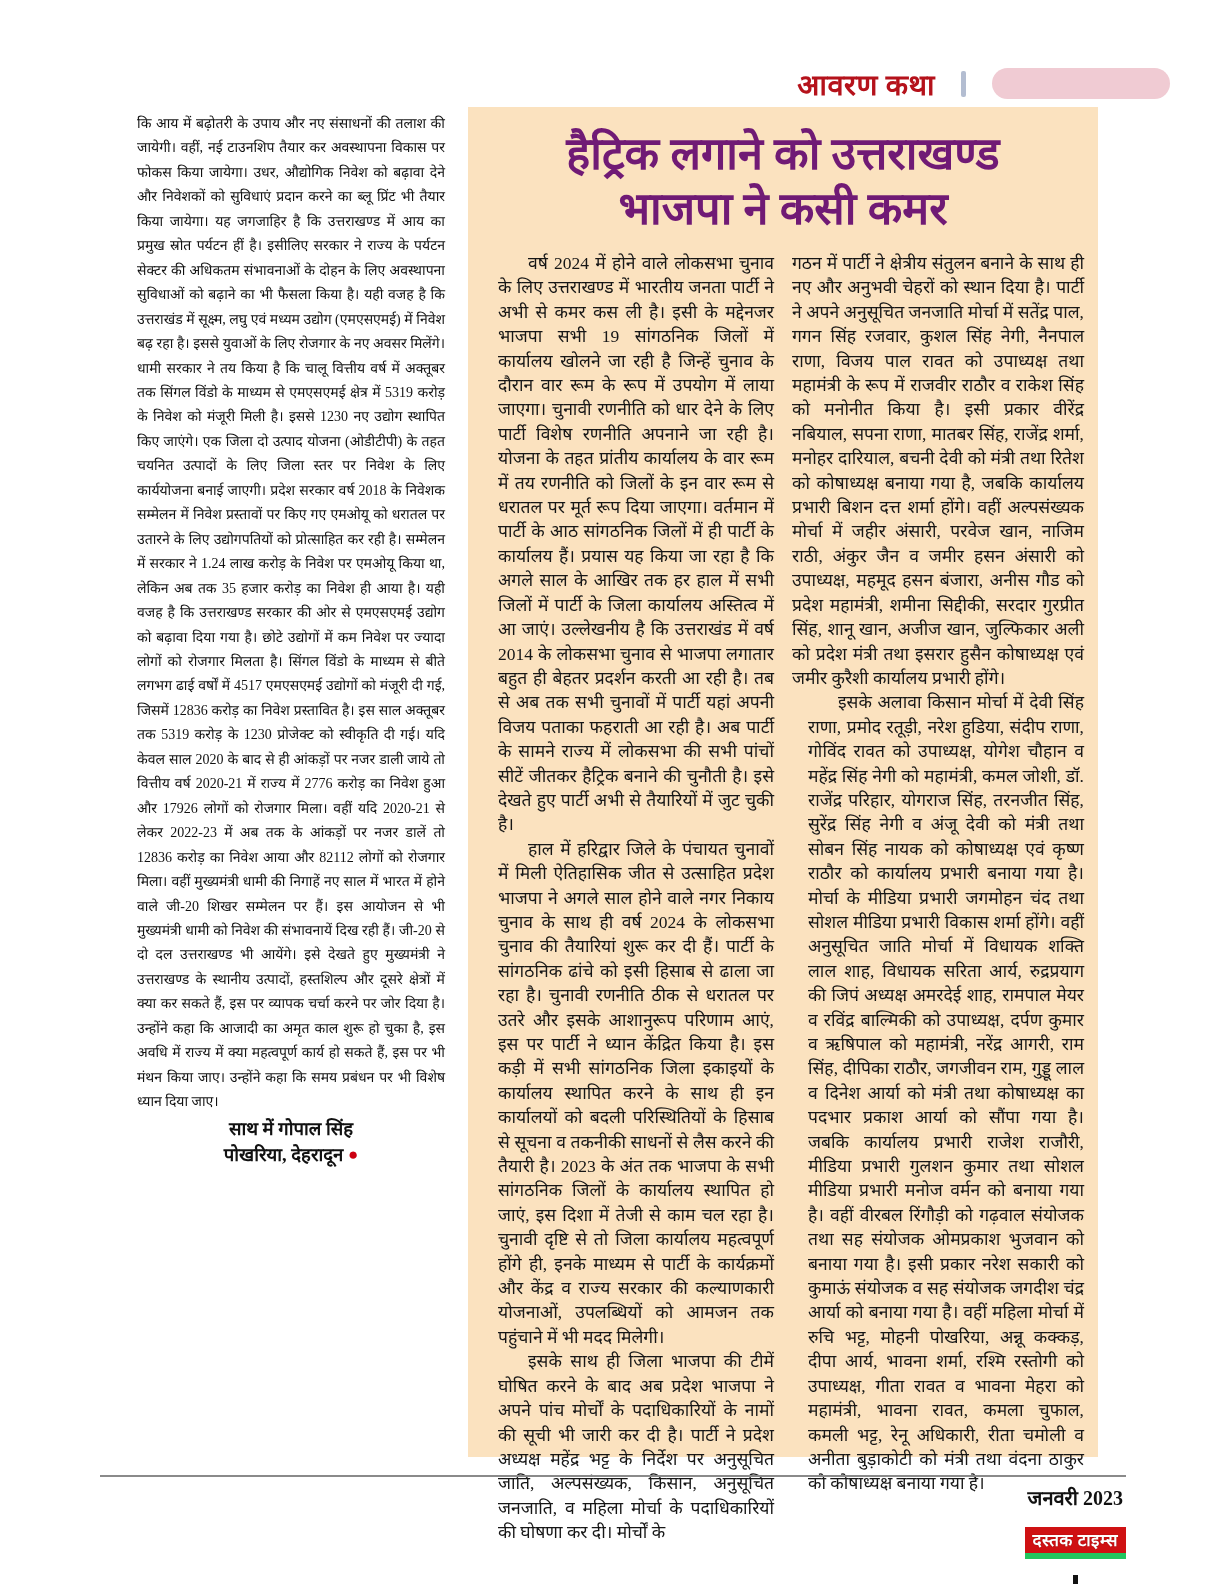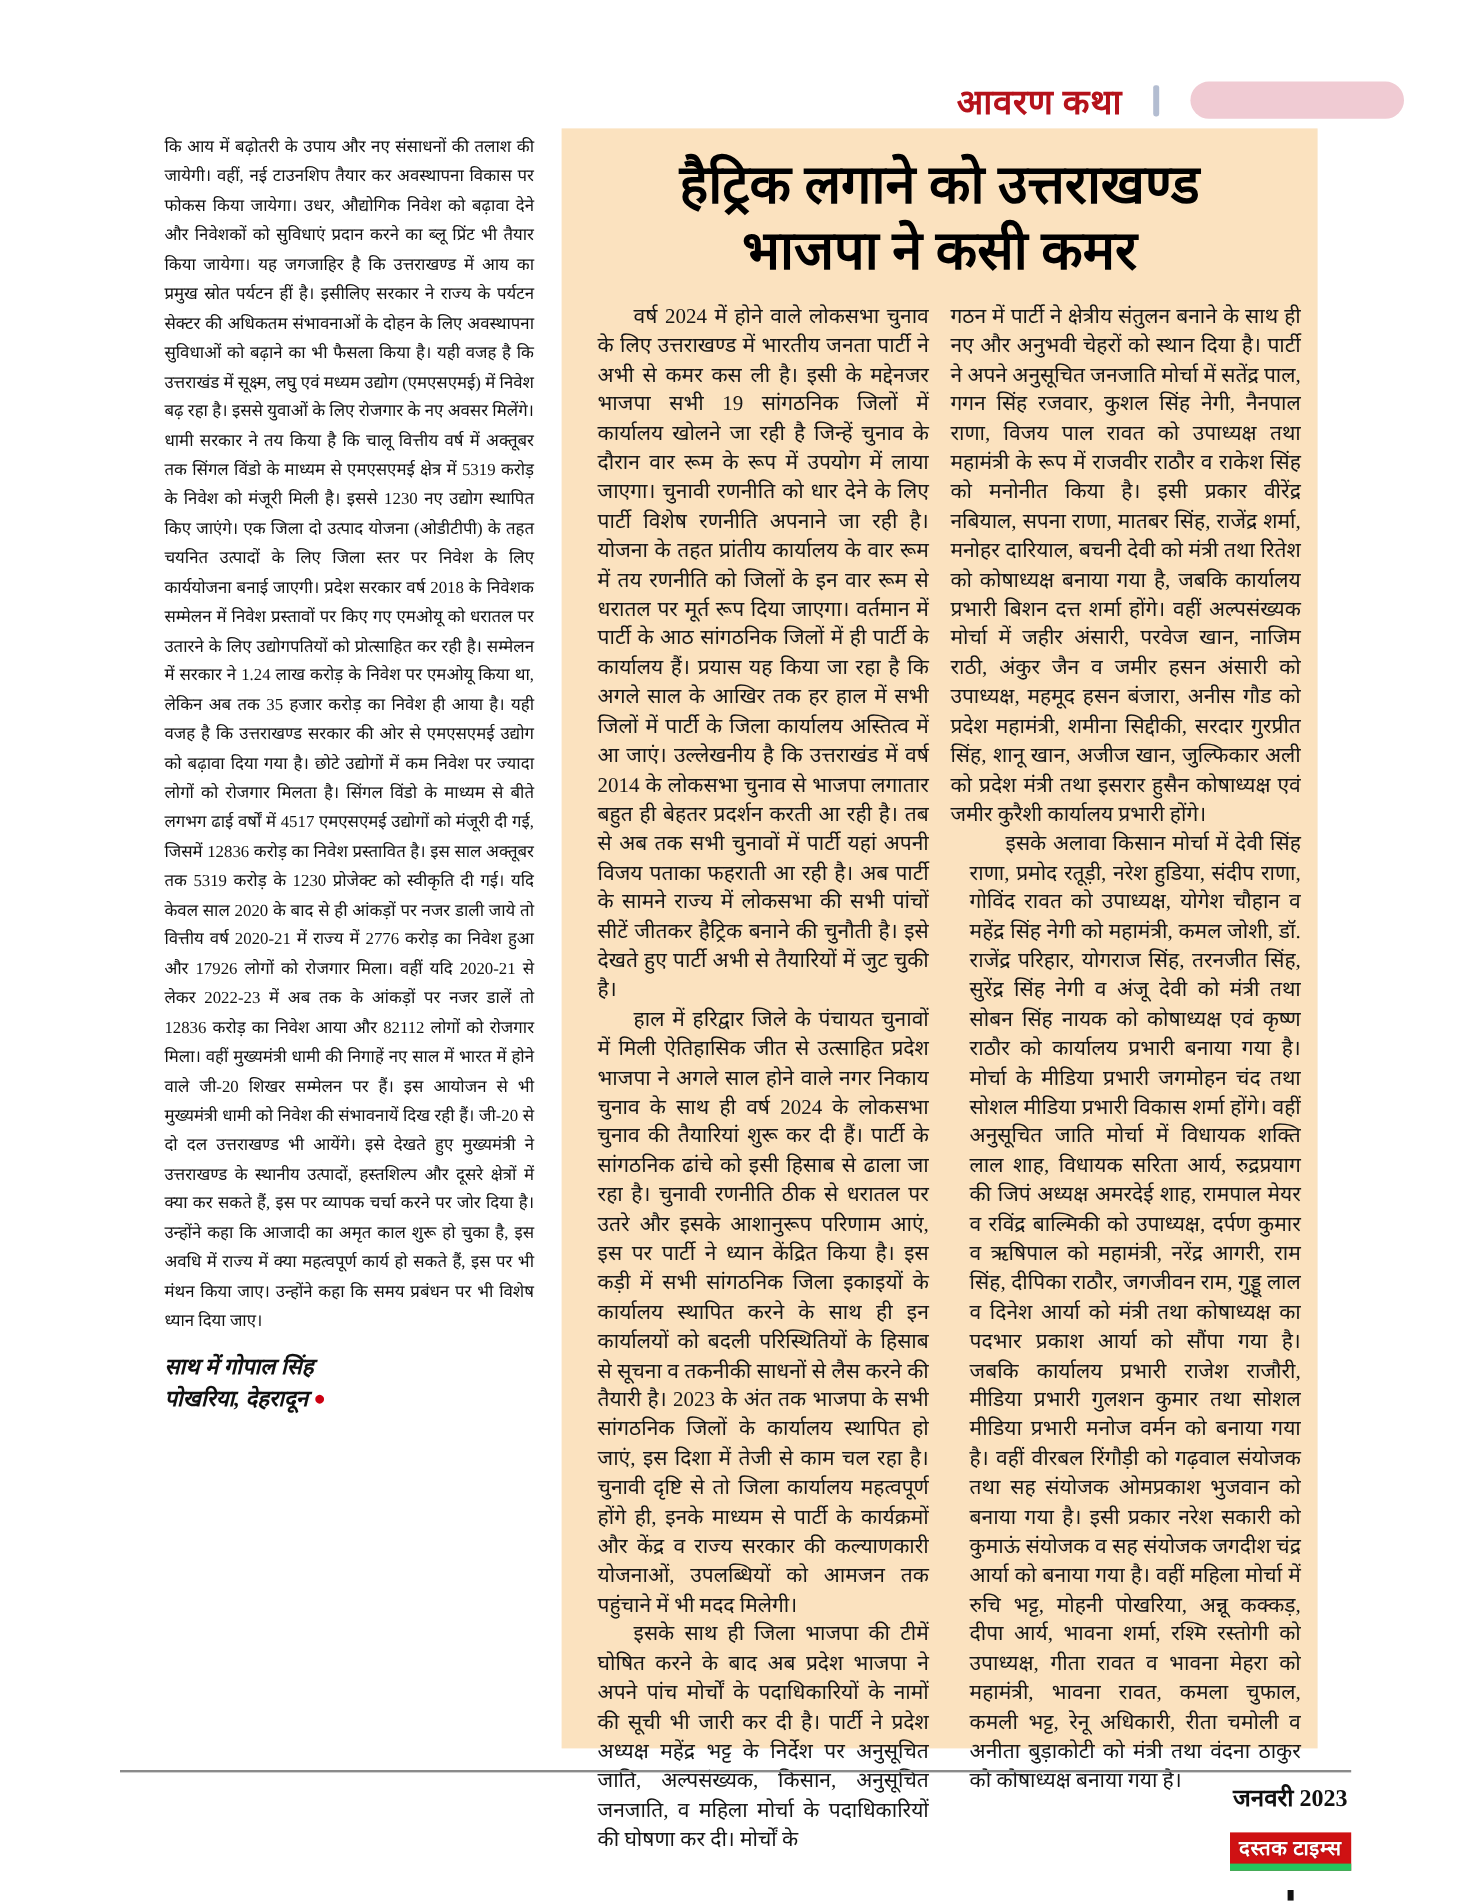--- a/index.html
+++ b/index.html
@@ -53,48 +53,47 @@
     left: 137px;
     width: 308px;
   }
   .left-col .body-text {
     font-size: 14px;
     line-height: 24.45px;
     text-align: justify;
     color: #111;
   }
   .credit {
-    margin-top: 12px;
-    text-align: left;
+    margin-top: 1px;
+    text-align: center;
     font-weight: bold;
     font-size: 18.5px;
     line-height: 26px;
     color: #111;
-    font-style: italic;
   }
   .credit .dot {
     color: #cc0011;
     font-size: 17px;
     vertical-align: 1px;
   }
 
   
   .feature-box {
     position: absolute;
     top: 107px;
     left: 468px;
     width: 630px;
     height: 1350px;
     background: #fbe2bf;
     padding: 20px 14px 0 14px;
   }
   .headline {
     text-align: center;
     font-weight: bold;
-    color: #000000;
+    color: #701a75;
     font-size: 45px;
     line-height: 55px;
     margin-bottom: 14px;
   }
   .feature-cols {
     display: flex;
     gap: 18px;
   }
   .fcol {
     width: 292px;

